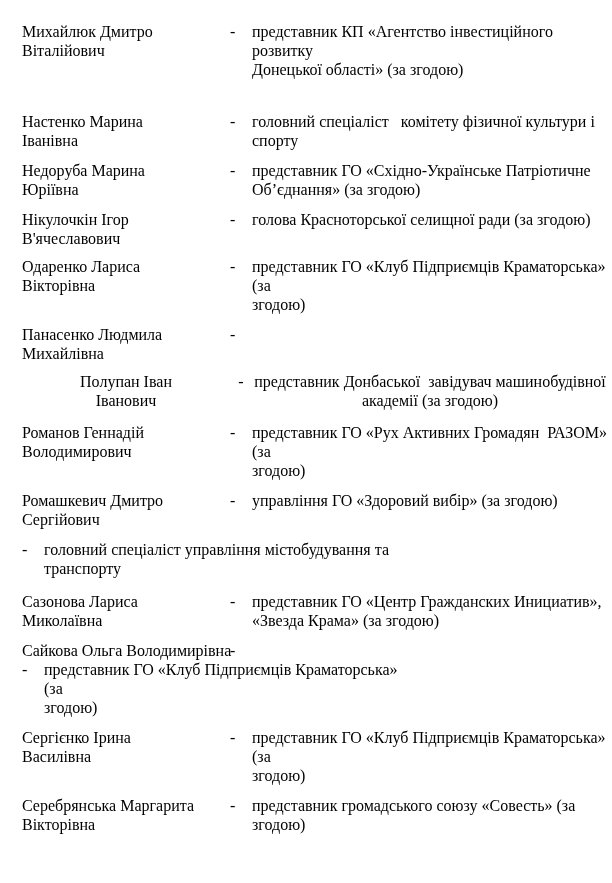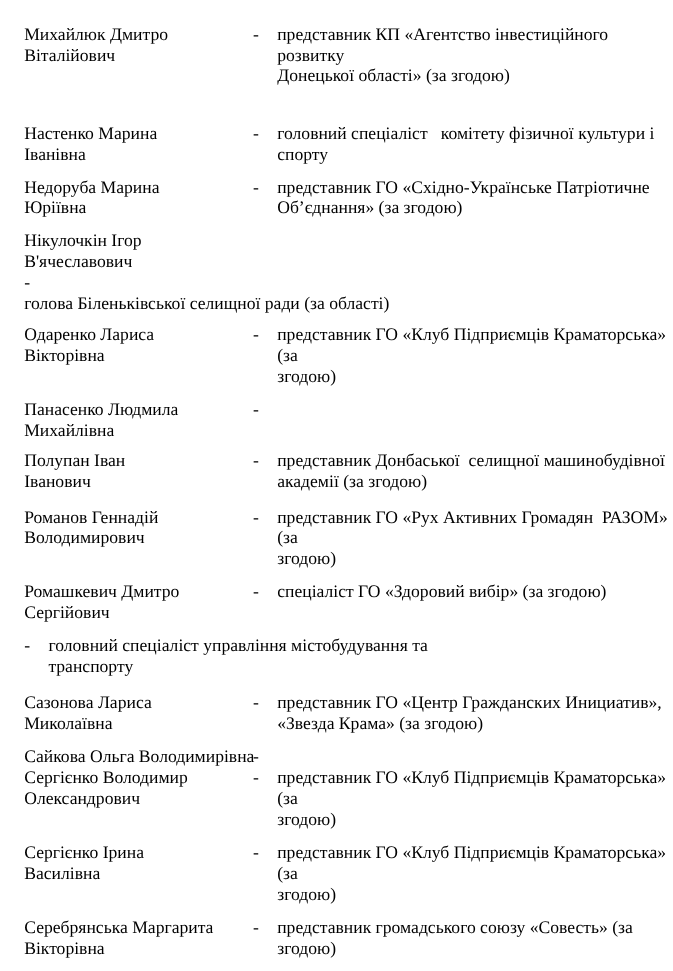--- a/index.html
+++ b/index.html
@@ -39,23 +39,23 @@
     white-space: pre;
   }
   .row .desc {
     flex: none;
     width: 356px;
     white-space: pre-wrap;
   }
   
   .row:nth-child(1)  { margin-bottom: 33px; }
   .row:nth-child(3)  { }
-  .row:nth-child(4)  { margin-bottom: 9px; flex-direction: column; }
+  .row:nth-child(4)  { margin-bottom: 9px; }
   .row:nth-child(6)  { margin-bottom: 9px; }
-  .row:nth-child(7)  { margin-bottom: 13px; }
+  .row:nth-child(7)  { margin-bottom: 13px; text-align: center; }
   .row:nth-child(10) { margin-bottom: 14px; }
   .row:nth-child(12) { margin-bottom: 0; }
   .row:nth-child(16) { margin-bottom: 31px; }
   .row:nth-child(17) { margin-bottom: 0; }
 </style>
 </head>
 <body>
 
 <div class="page">
   <div>
@@ -77,73 +77,71 @@
         <span class="name">Недоруба Марина
 Юріївна</span>
         <span class="dash">-</span>
         <span class="desc">представник ГО «Східно-Українське Патріотичне
 Об’єднання» (за згодою)</span>
       </div>
       <div class="row">
         <span class="name">Нікулочкін Ігор
 В'ячеславович</span>
         <span class="dash">-</span>
-        <span class="desc">голова Біленьківської селищної ради (за області)</span>
+        <span class="desc">голова Красноторської селищної ради (за згодою)</span>
       </div>
       <div class="row">
         <span class="name">Одаренко Лариса
 Вікторівна</span>
         <span class="dash">-</span>
         <span class="desc">представник ГО «Клуб Підприємців Краматорська» (за
 згодою)</span>
       </div>
       <div class="row">
         <span class="name">Панасенко Людмила
 Михайлівна</span>
         <span class="dash">-</span>
       </div>
       <div class="row">
         <span class="name">Полупан Іван
 Іванович</span>
         <span class="dash">-</span>
-        <span class="desc">представник Донбаської  селищної машинобудівної
+        <span class="desc">представник Донбаської  завідувач машинобудівної
 академії (за згодою)</span>
       </div>
       <div class="row">
         <span class="name">Романов Геннадій
 Володимирович</span>
         <span class="dash">-</span>
         <span class="desc">представник ГО «Рух Активних Громадян  РАЗОМ» (за
 згодою)</span>
       </div>
       <div class="row">
         <span class="name">Ромашкевич Дмитро
 Сергійович</span>
         <span class="dash">-</span>
-        <span class="desc">спеціаліст ГО «Здоровий вибір» (за згодою)</span>
+        <span class="desc">управління ГО «Здоровий вибір» (за згодою)</span>
       </div>
       <div class="row">
         <span class="dash">-</span>
         <span class="desc">головний спеціаліст управління містобудування та
 транспорту</span>
       </div>
       <div class="row">
         <span class="name">Сазонова Лариса
 Миколаївна</span>
         <span class="dash">-</span>
         <span class="desc">представник ГО «Центр Гражданских Инициатив»,
 «Звезда Крама» (за згодою)</span>
       </div>
       <div class="row">
         <span class="name">Сайкова Ольга Володимирівна</span>
         <span class="dash">-</span>
       </div>
       <div class="row">
-        <span class="name">Сергієнко Володимир
-Олександрович</span>
         <span class="dash">-</span>
         <span class="desc">представник ГО «Клуб Підприємців Краматорська» (за
 згодою)</span>
       </div>
       <div class="row">
         <span class="name">Сергієнко Ірина
 Василівна</span>
         <span class="dash">-</span>
         <span class="desc">представник ГО «Клуб Підприємців Краматорська» (за
 згодою)</span>

